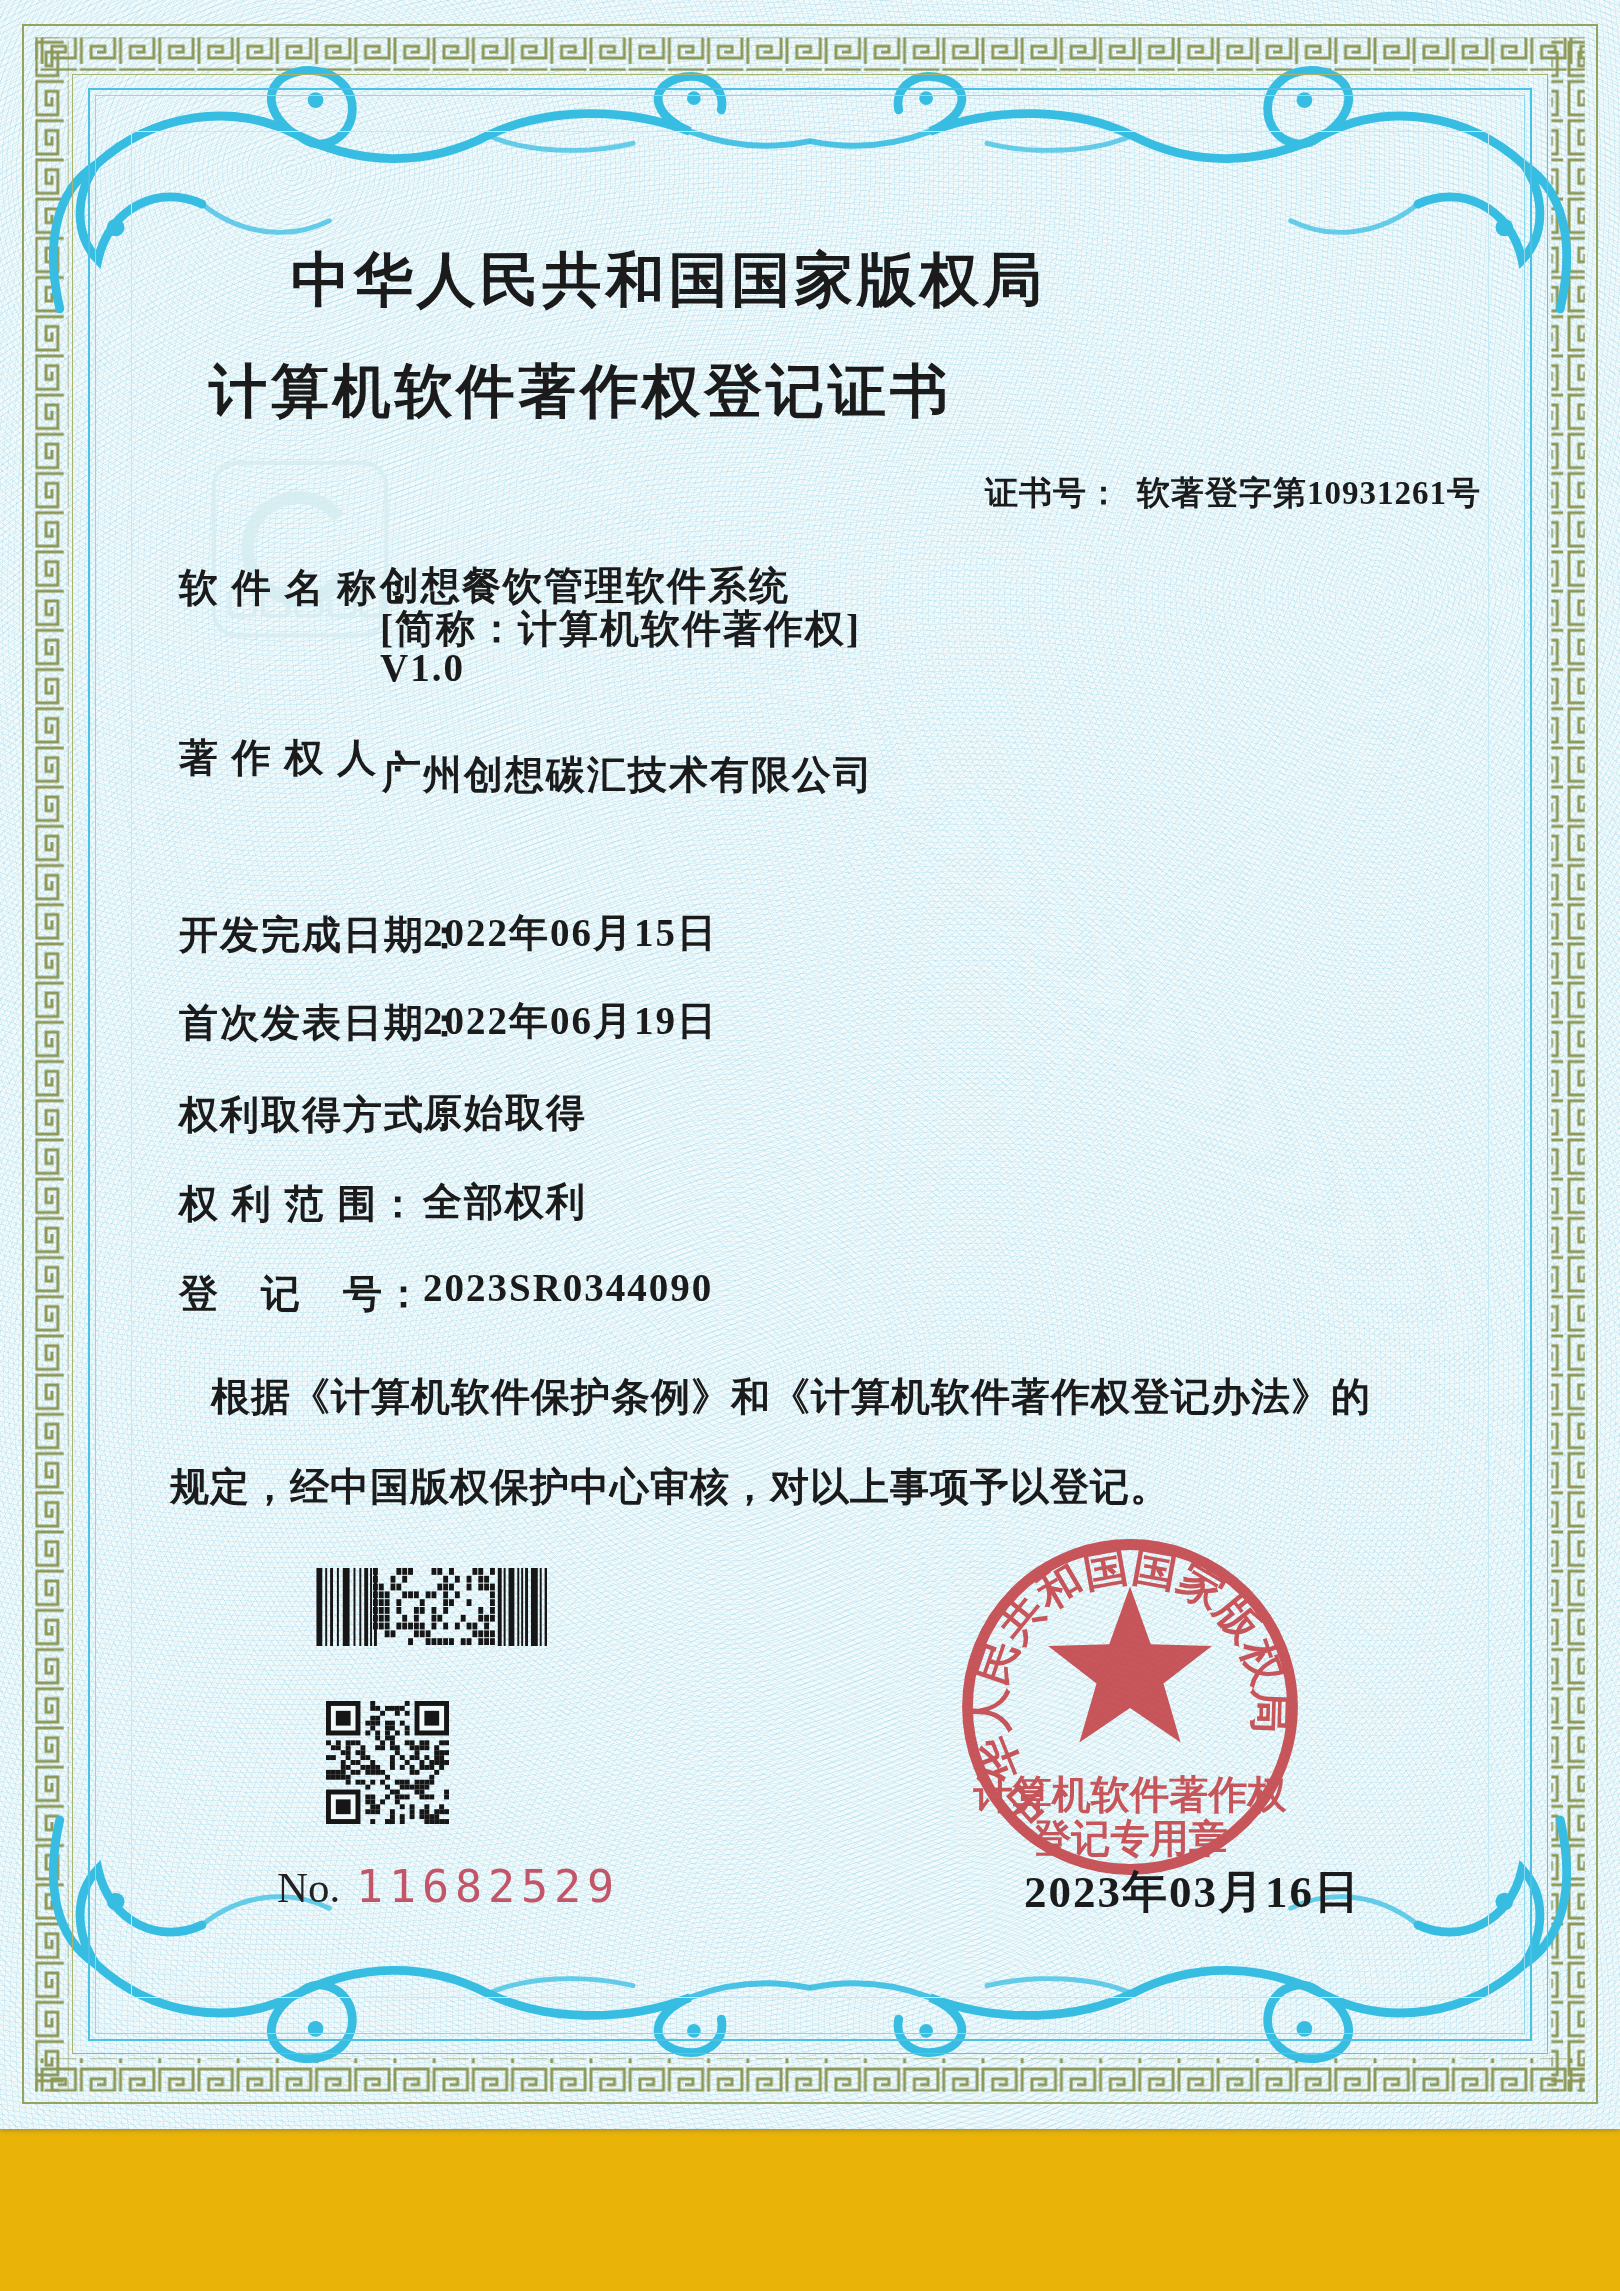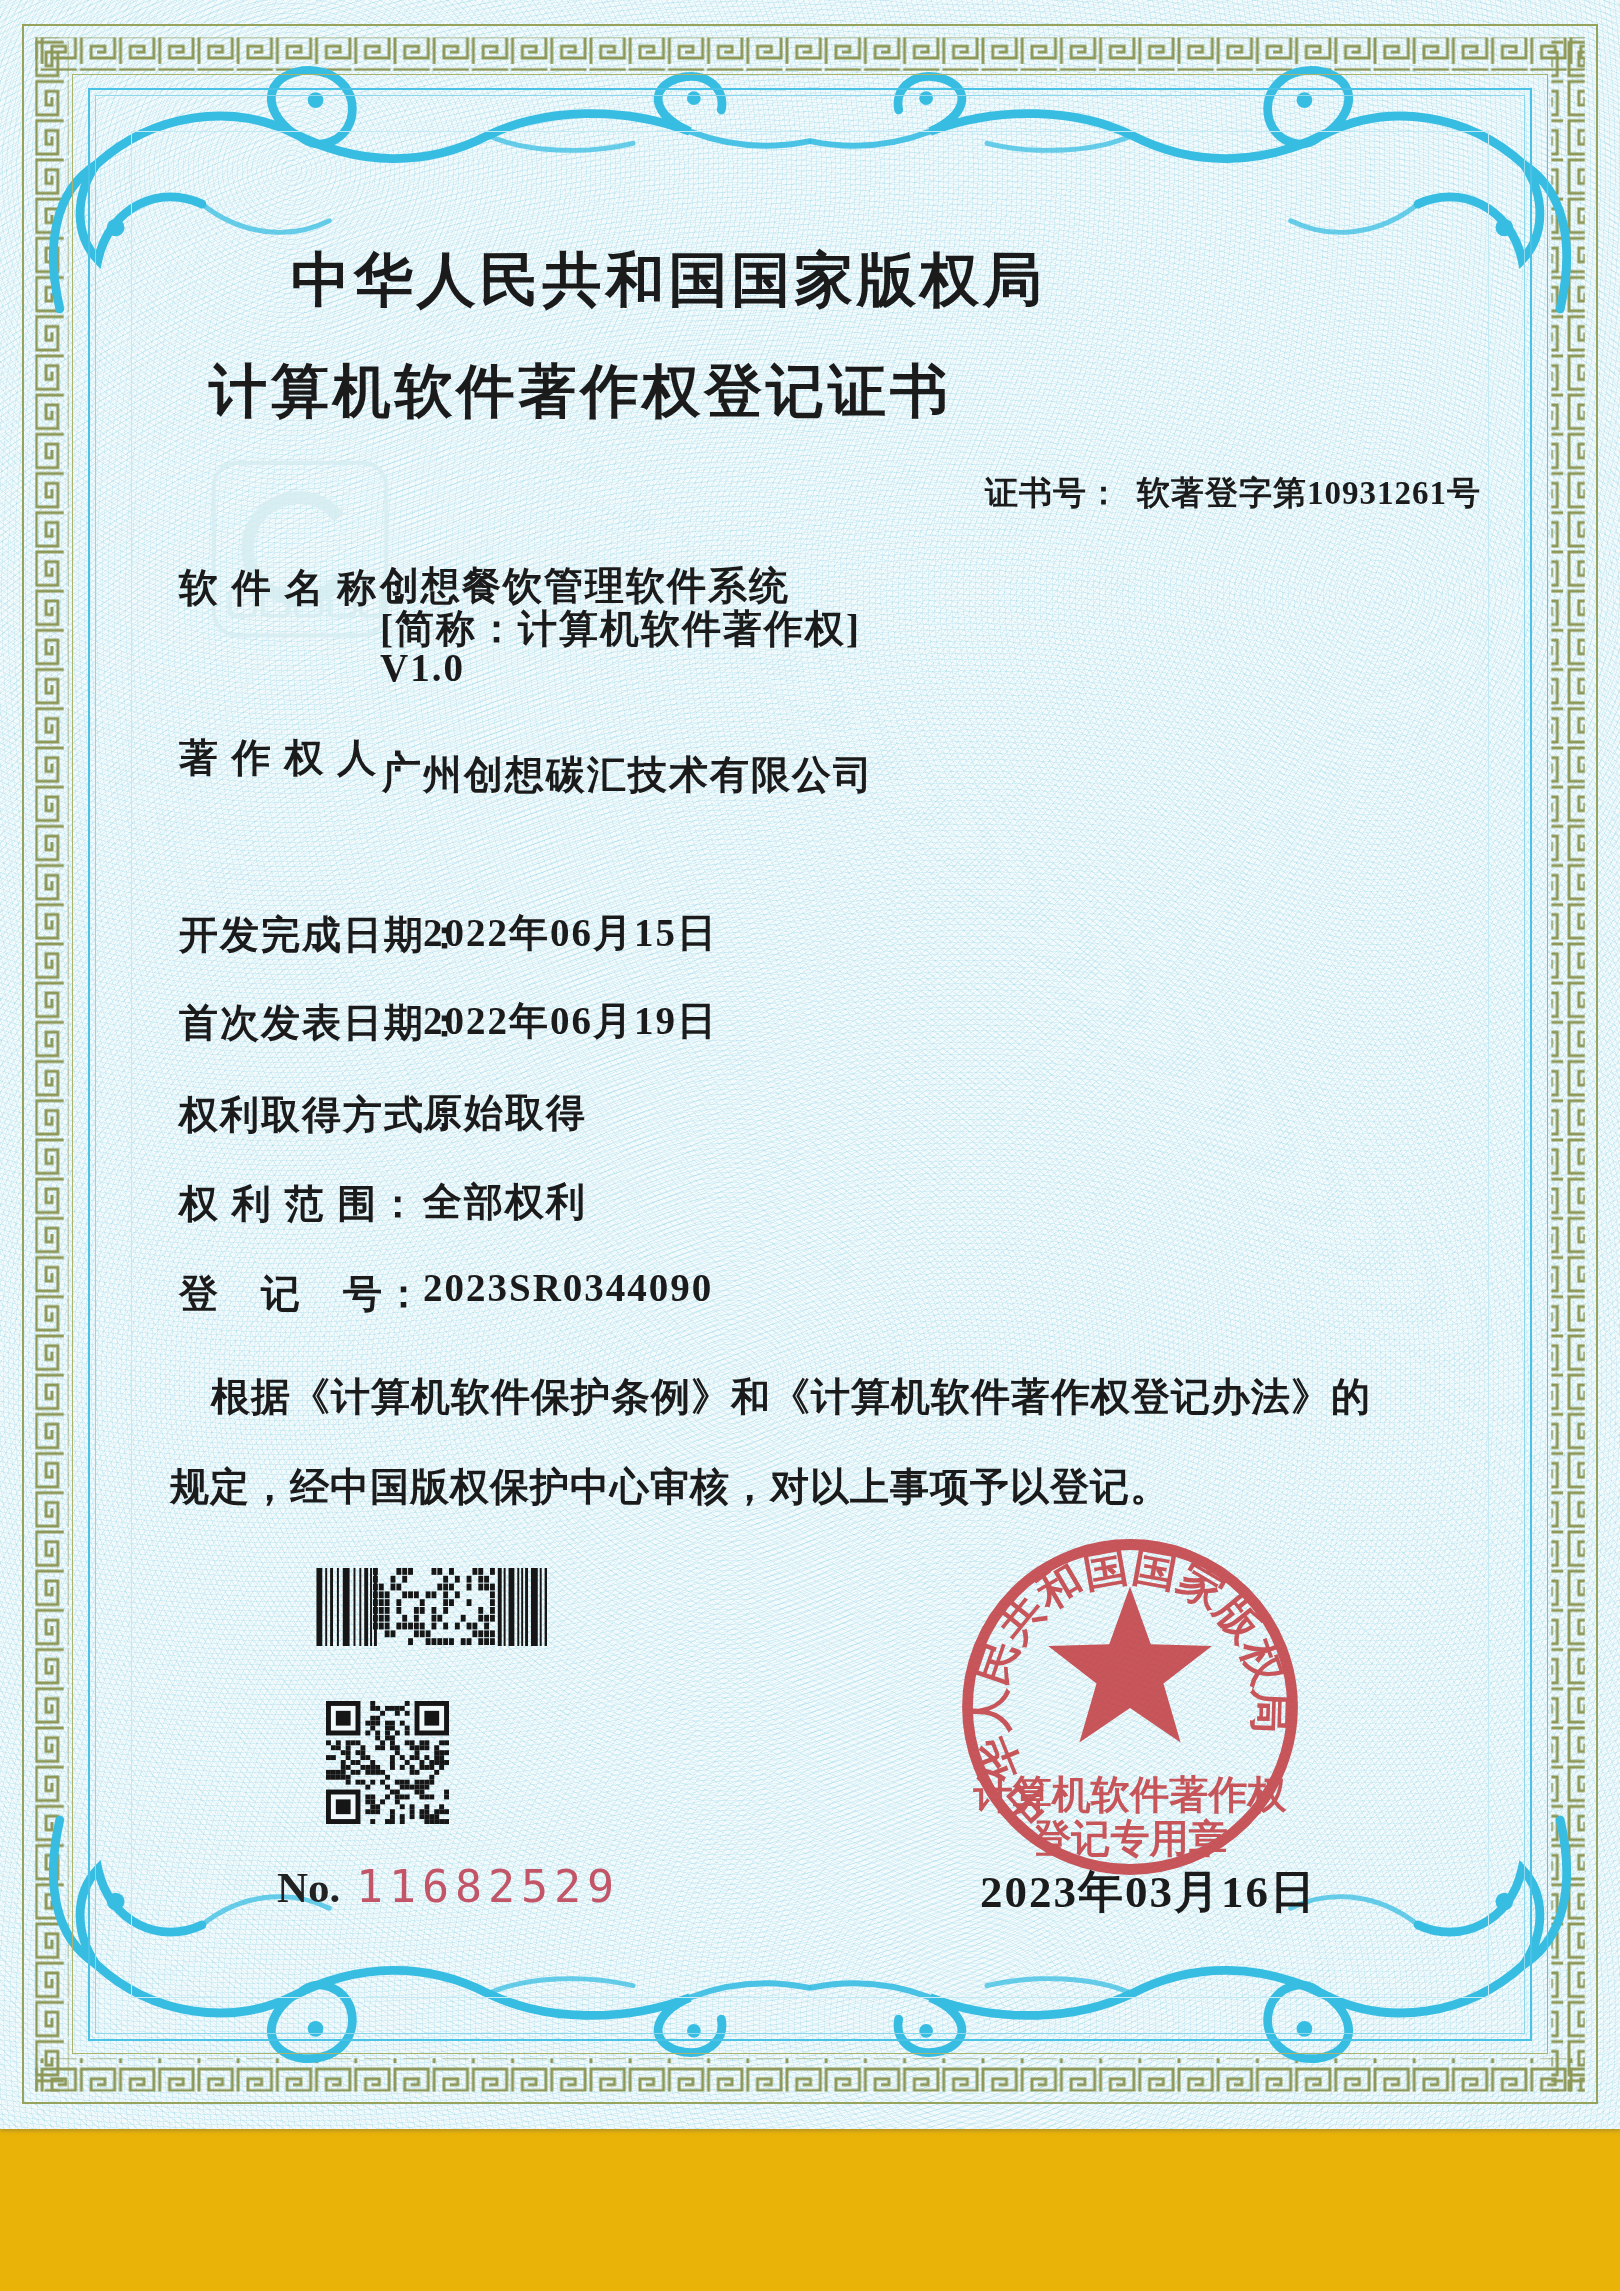--- a/index.html
+++ b/index.html
@@ -19,24 +19,24 @@
   .frame-cyan-a{position:absolute;left:88px;top:88px;right:88px;bottom:88px;border:2px solid #49c2e6;}
   .frame-cyan-b{position:absolute;left:95px;top:95px;right:95px;bottom:95px;border:1px solid #8ed8ee;}
   .frame-cyan-c{position:absolute;left:131px;top:131px;right:131px;bottom:131px;border:1px solid #c2e9f4;}
   .txt{position:absolute;color:#1b1b1b;font-weight:bold;white-space:pre;}
   .authority{font-size:59px;letter-spacing:3.9px;}
   .cert-title{font-size:58px;letter-spacing:3.9px;}
   .certno{font-size:33px;letter-spacing:1px;display:flex;gap:16px;}
   .lbl,.val{font-size:39px;letter-spacing:2px;}
   .stmt{font-size:39px;letter-spacing:1px;}
   .serial{display:flex;align-items:baseline;gap:15.7px;}
-  .serial .no{font-size:43px;color:#222;font-weight:bold;}
+  .serial .no{font-size:43px;color:#222;font-weight:normal;}
   .serial .num{font-size:45px;color:#c25668;font-family:"DejaVu Sans Mono","Liberation Mono",monospace;
                letter-spacing:5.9px;font-weight:normal;}
-  .issue-date{font-size:45px;letter-spacing:2px;}
+  .issue-date{font-size:45px;letter-spacing:2px;margin-left:44px;}
   svg text{font-family:"Liberation Serif","DejaVu Serif",serif;}
 </style>
 </head>
 <body>
 
 <div class="page">
   <div class="paper">
 
     <svg class="abs" style="left:0;top:0" width="1620" height="2129" viewBox="0 0 1653 2172">
       <defs>

